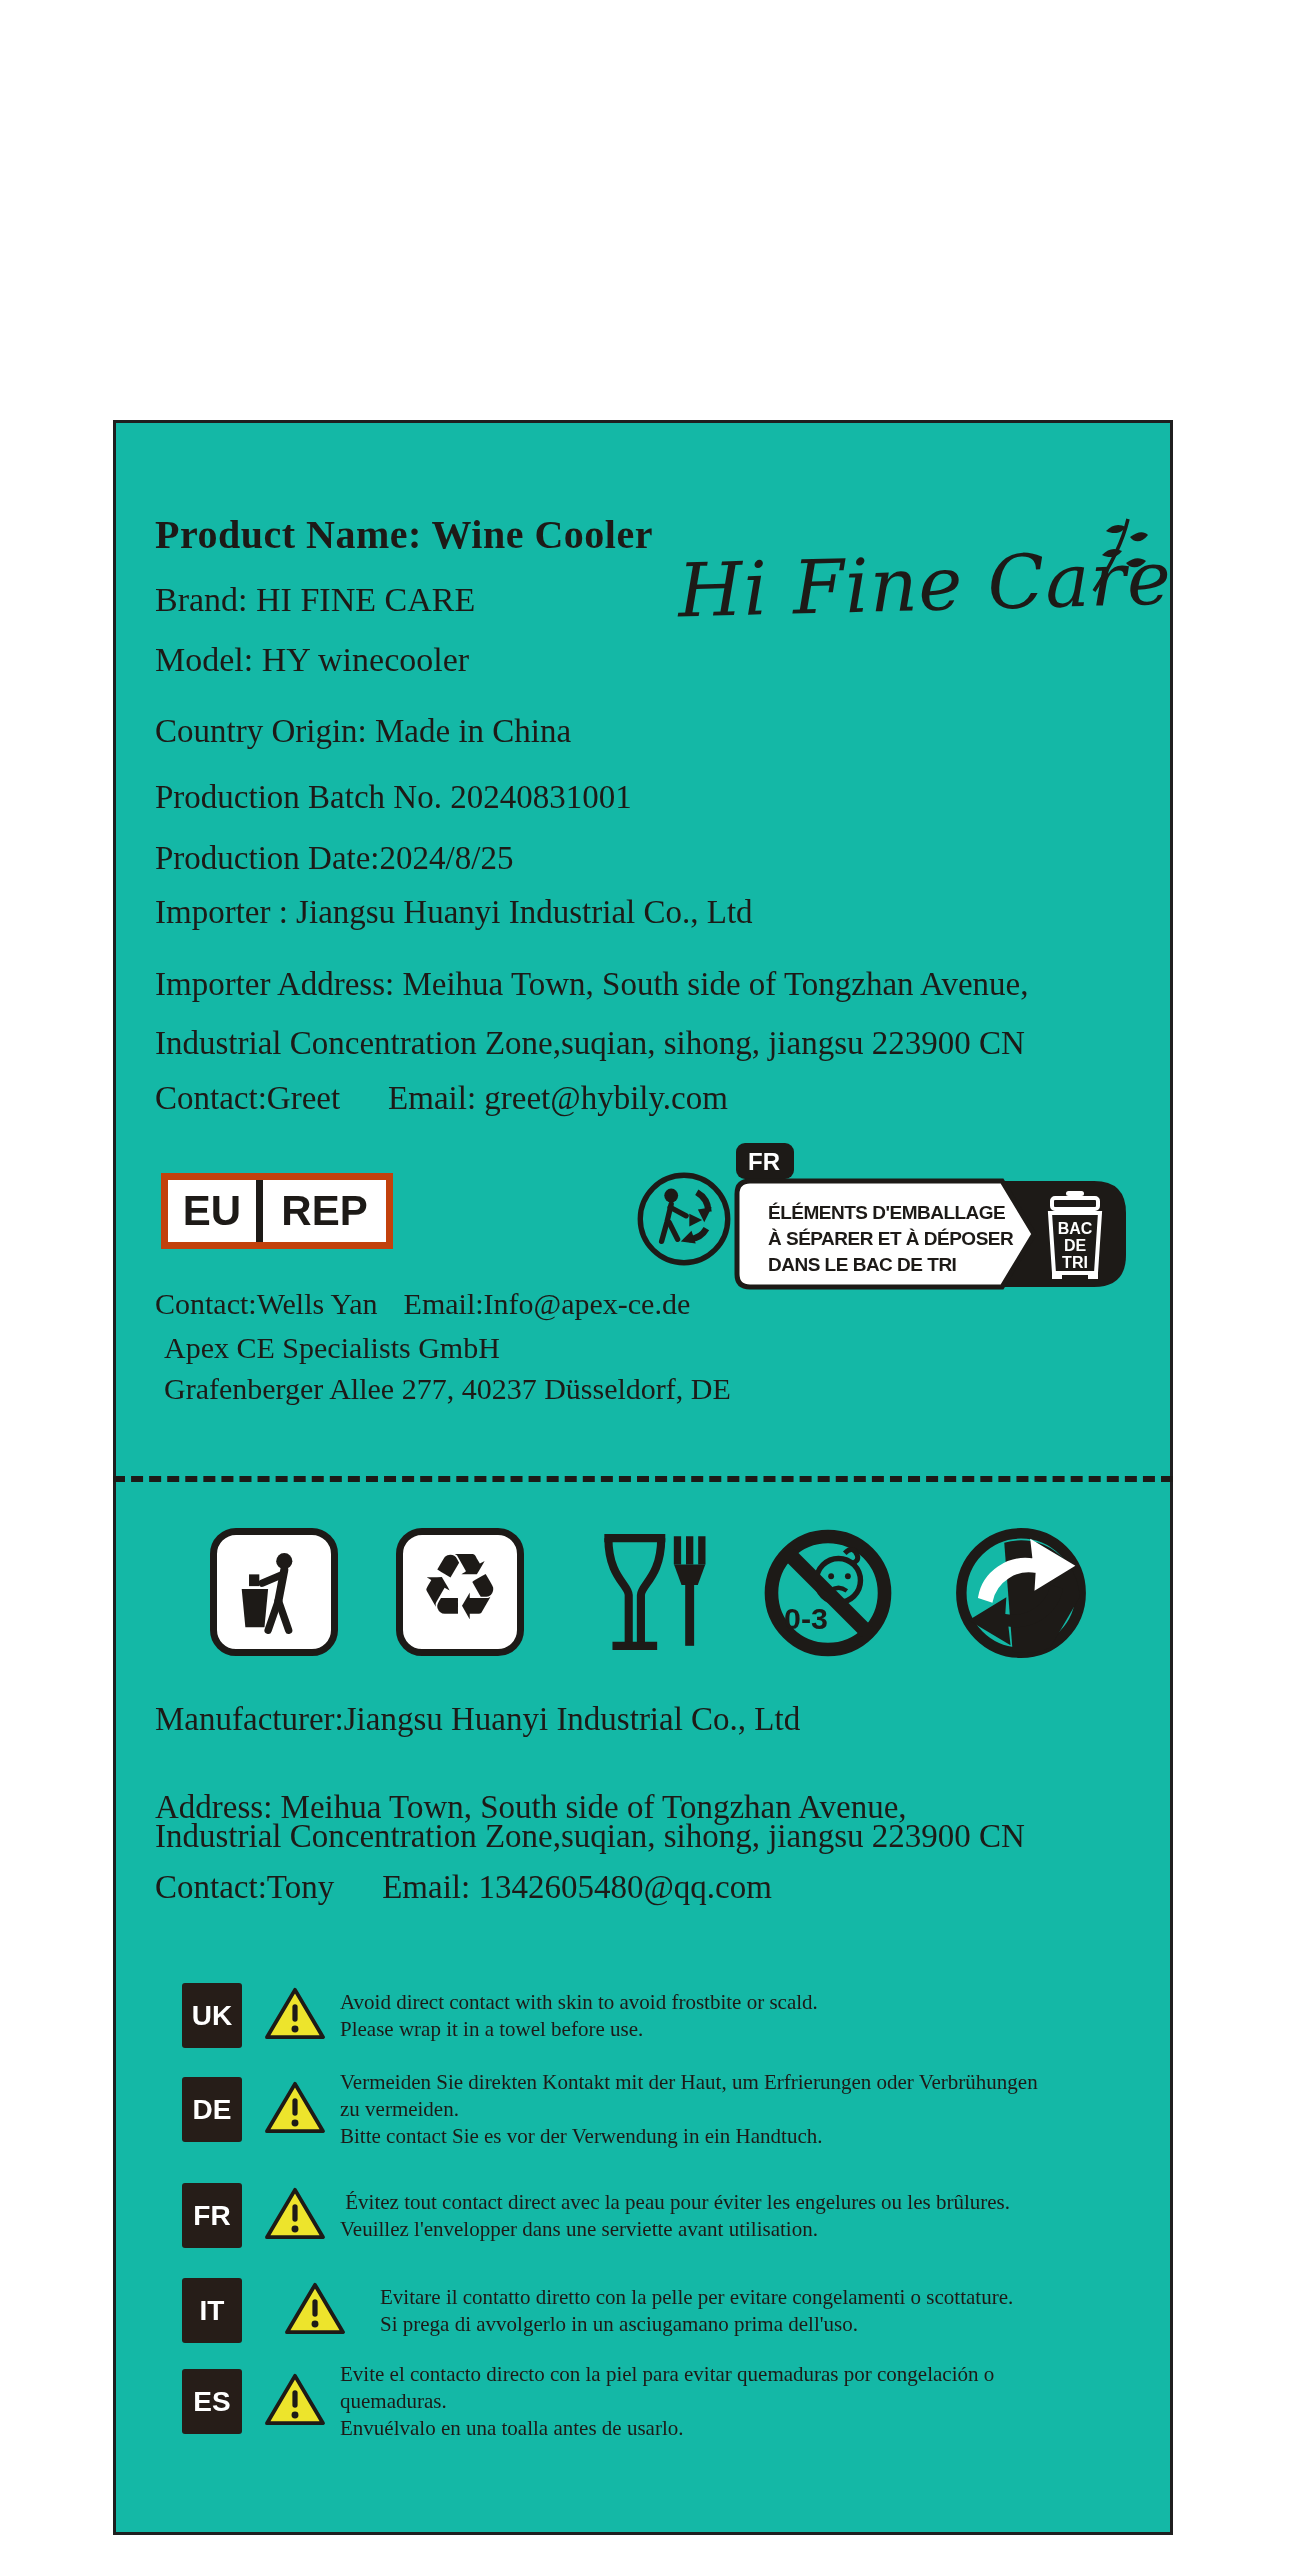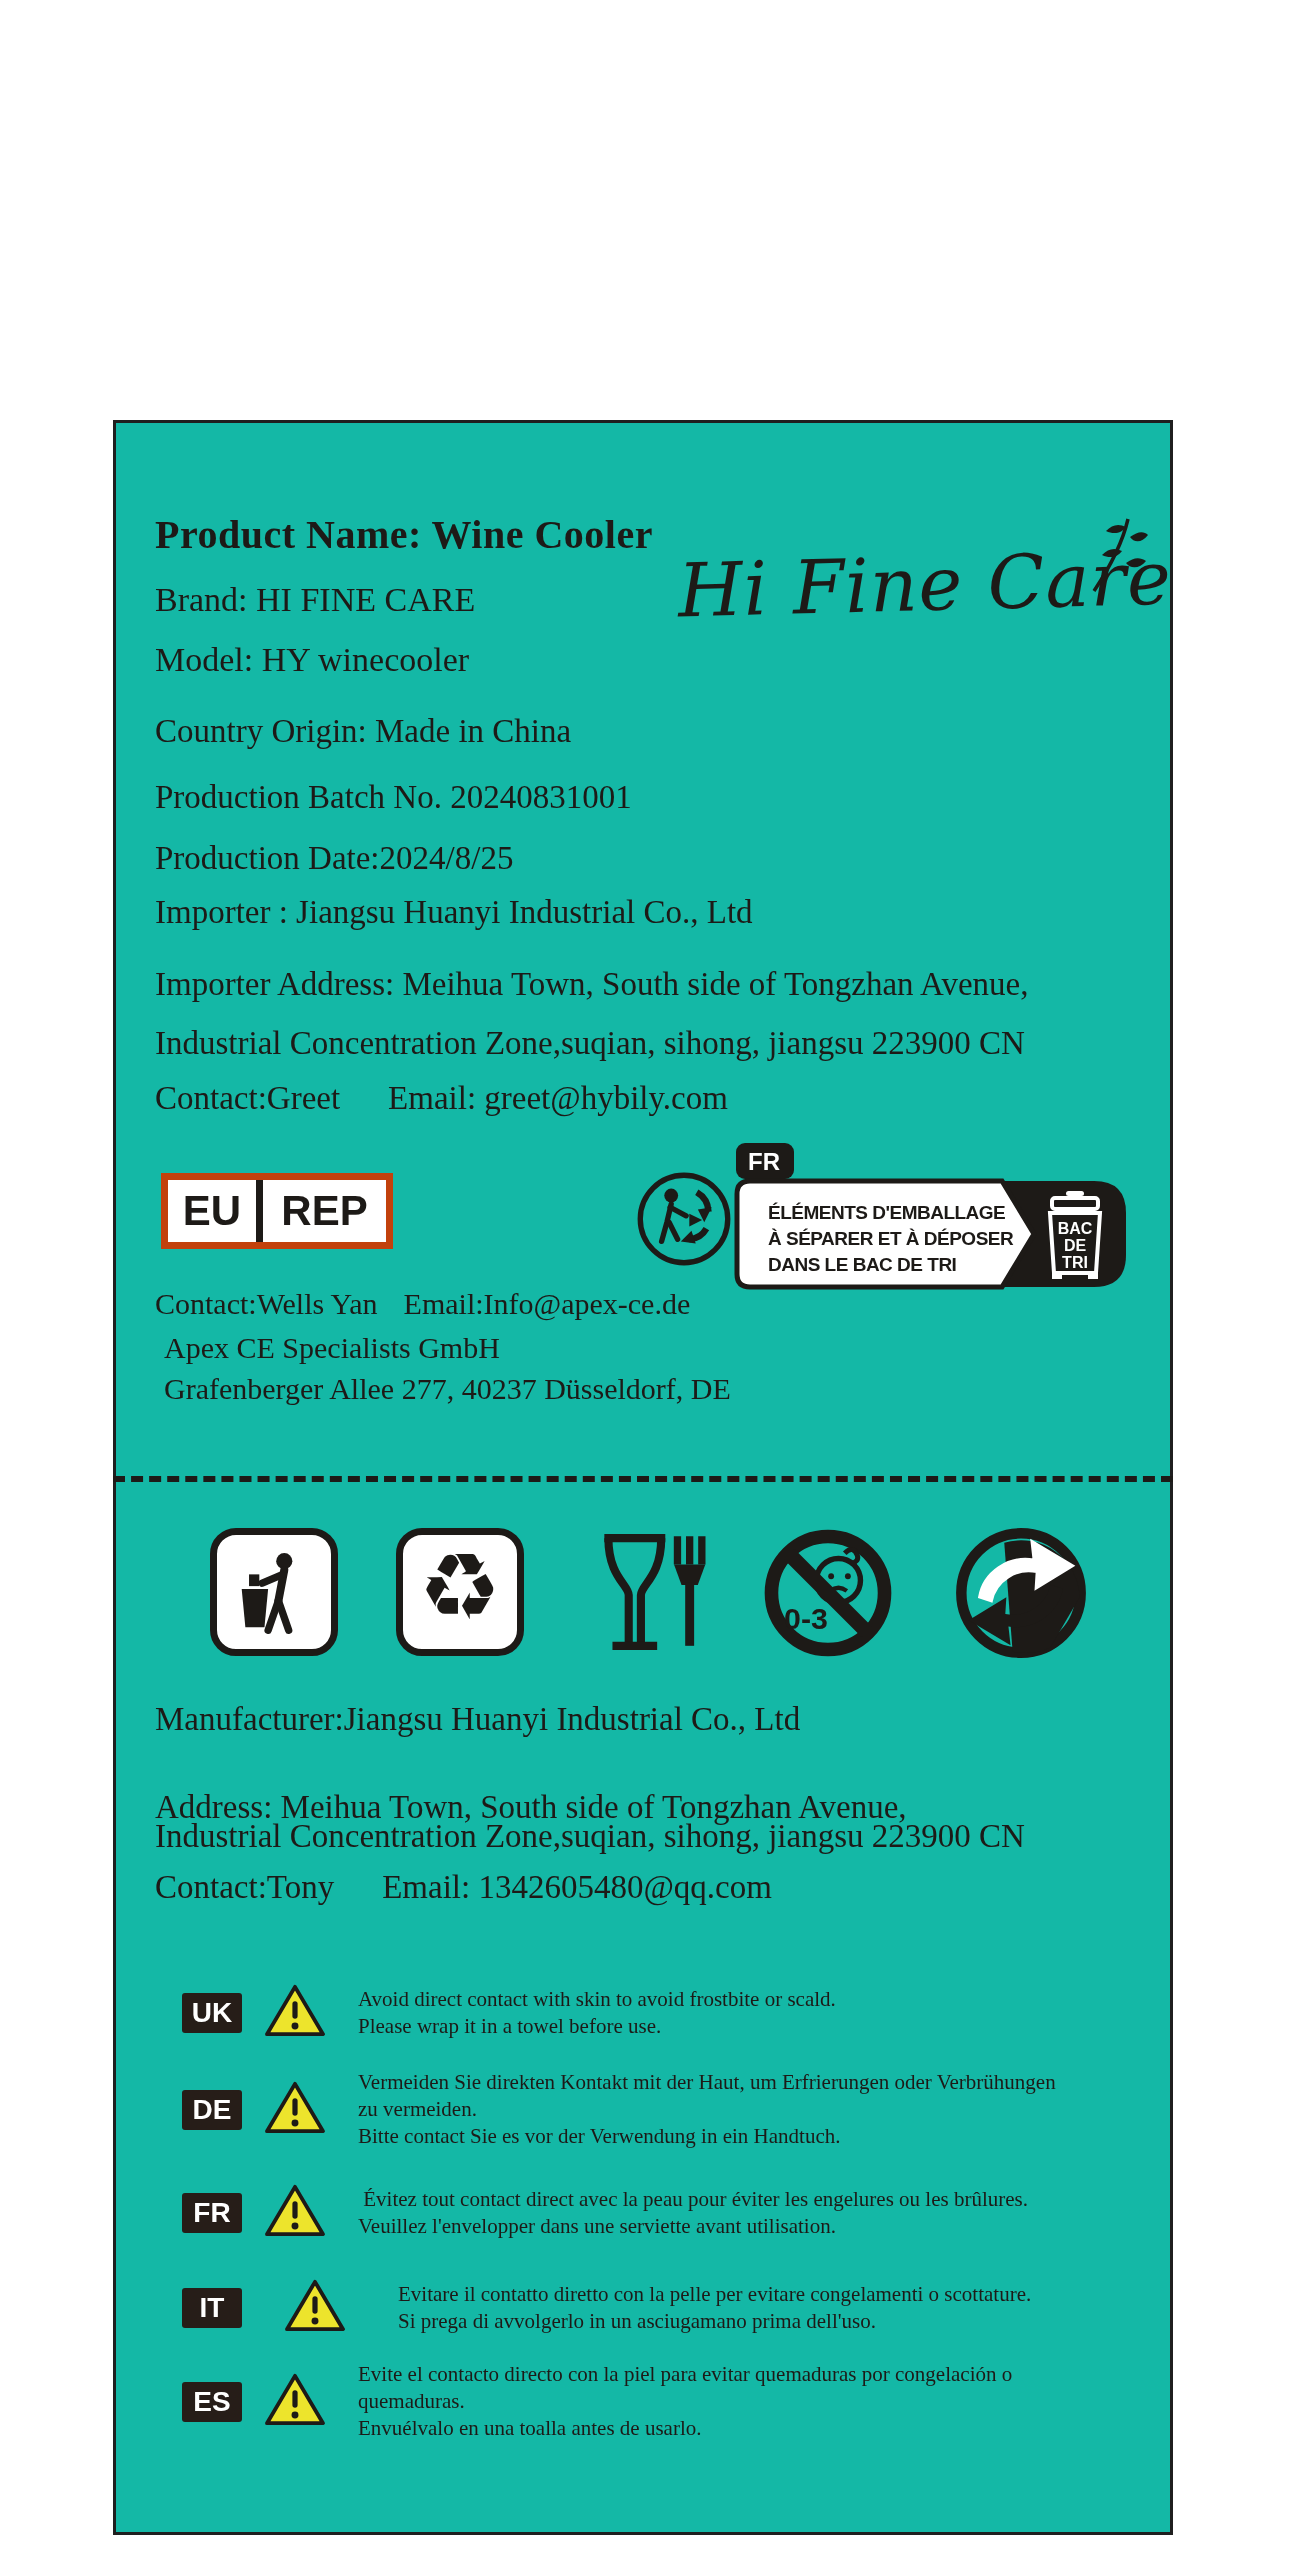--- a/index.html
+++ b/index.html
@@ -41,27 +41,27 @@
     border:7px solid #1d1a17;border-radius:26px;display:flex;
     align-items:center;justify-content:center;background:#fff;
   }
   .recycle-glyph{
     font-family:"DejaVu Sans",sans-serif;font-size:92px;line-height:1;
     color:#1d1a17;transform:translateY(-4px);
   }
   
   .warn-row{position:absolute;left:66px;display:flex;align-items:center;}
   .warn-badge{
-    width:60px;height:40px;background:#261d18;color:#ffffff;border-radius:3px;
+    width:60px;height:65px;background:#261d18;color:#ffffff;border-radius:3px;
     display:flex;align-items:center;justify-content:center;
     font-family:"Liberation Sans",sans-serif;font-weight:bold;font-size:28px;
     flex:0 0 auto;
   }
   .warn-tri{margin-left:22px;flex:0 0 auto;}
-  .warn-text{margin-left:32px;font-size:21px;line-height:27px;}
+  .warn-text{margin-left:14px;font-size:21px;line-height:27px;}
   .warn-line{white-space:pre;}
   svg text{font-family:"Liberation Sans",sans-serif;}
 </style>
 </head>
 <body>
 
 <div class="label-box">
 
   <div class="abs title">Product Name: Wine Cooler</div>
   <div class="abs line-md" style="top:158px;">Brand: HI FINE CARE</div>

